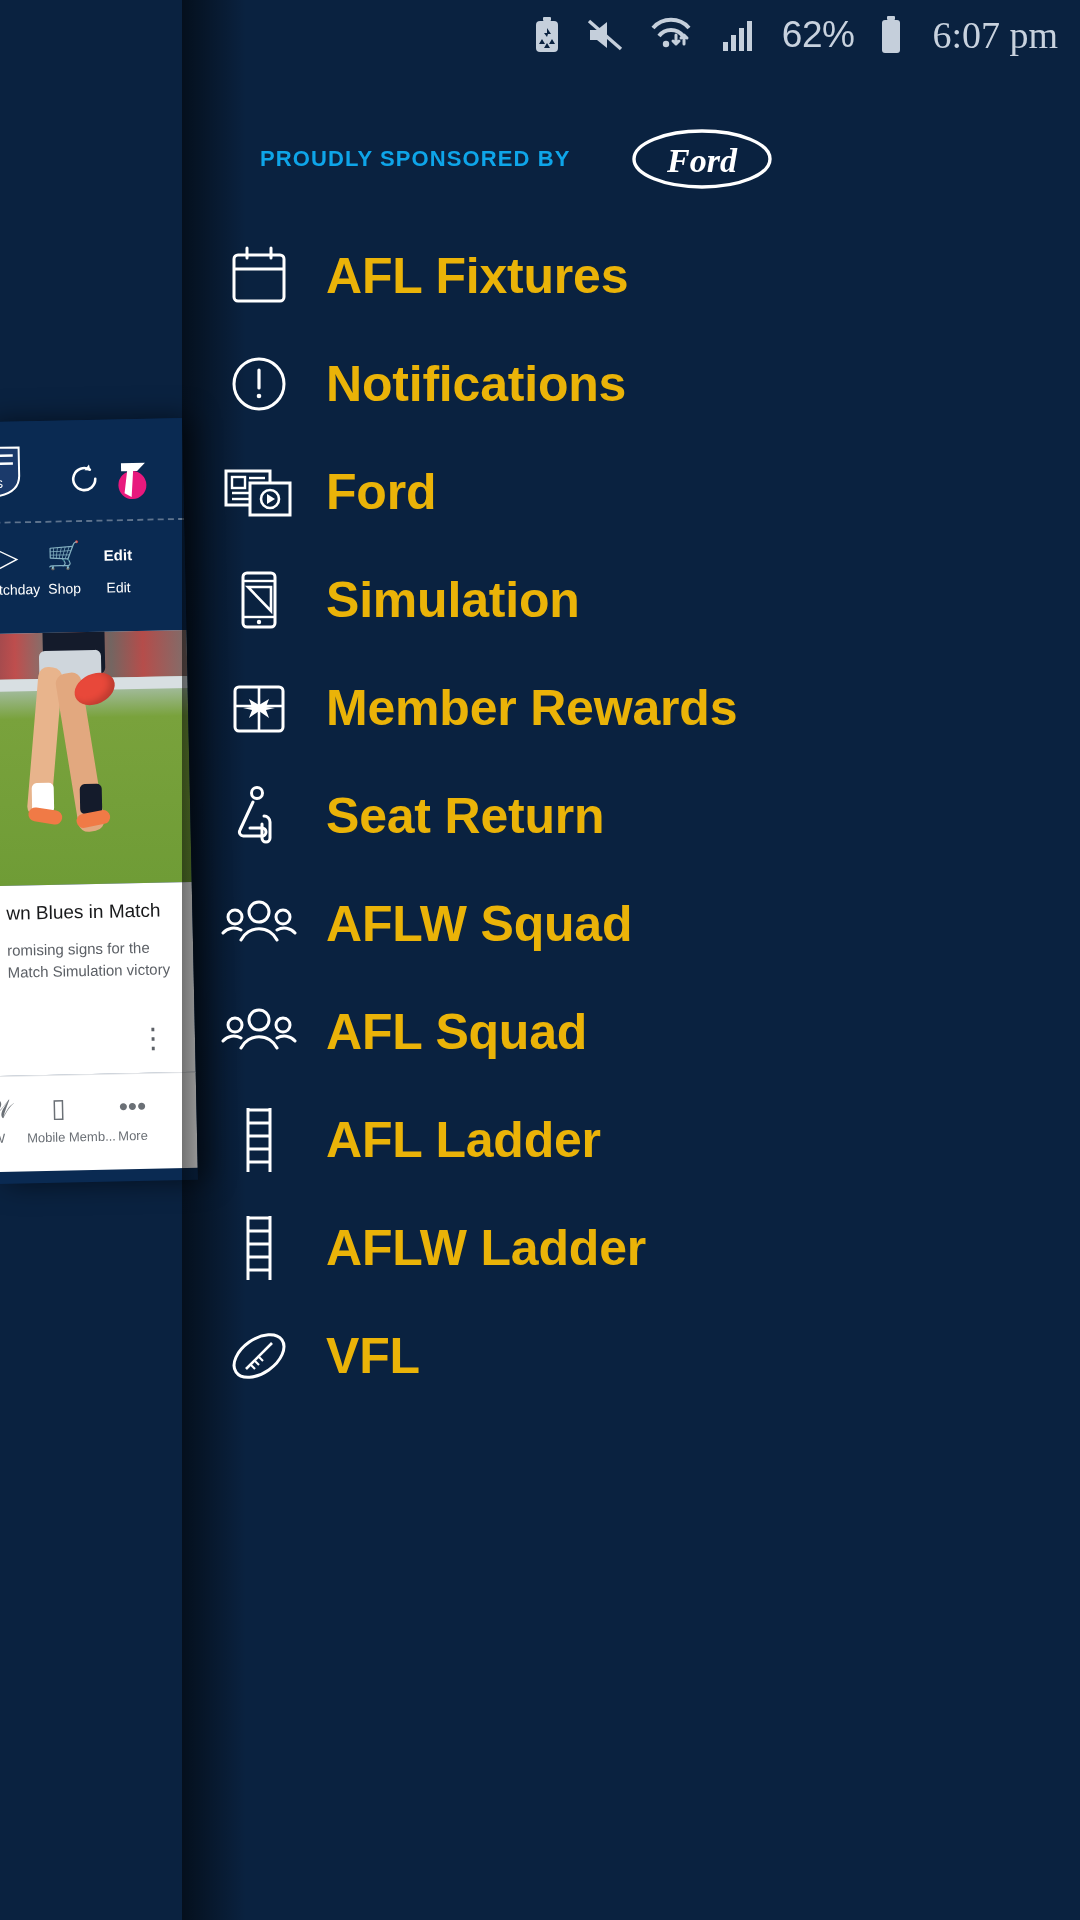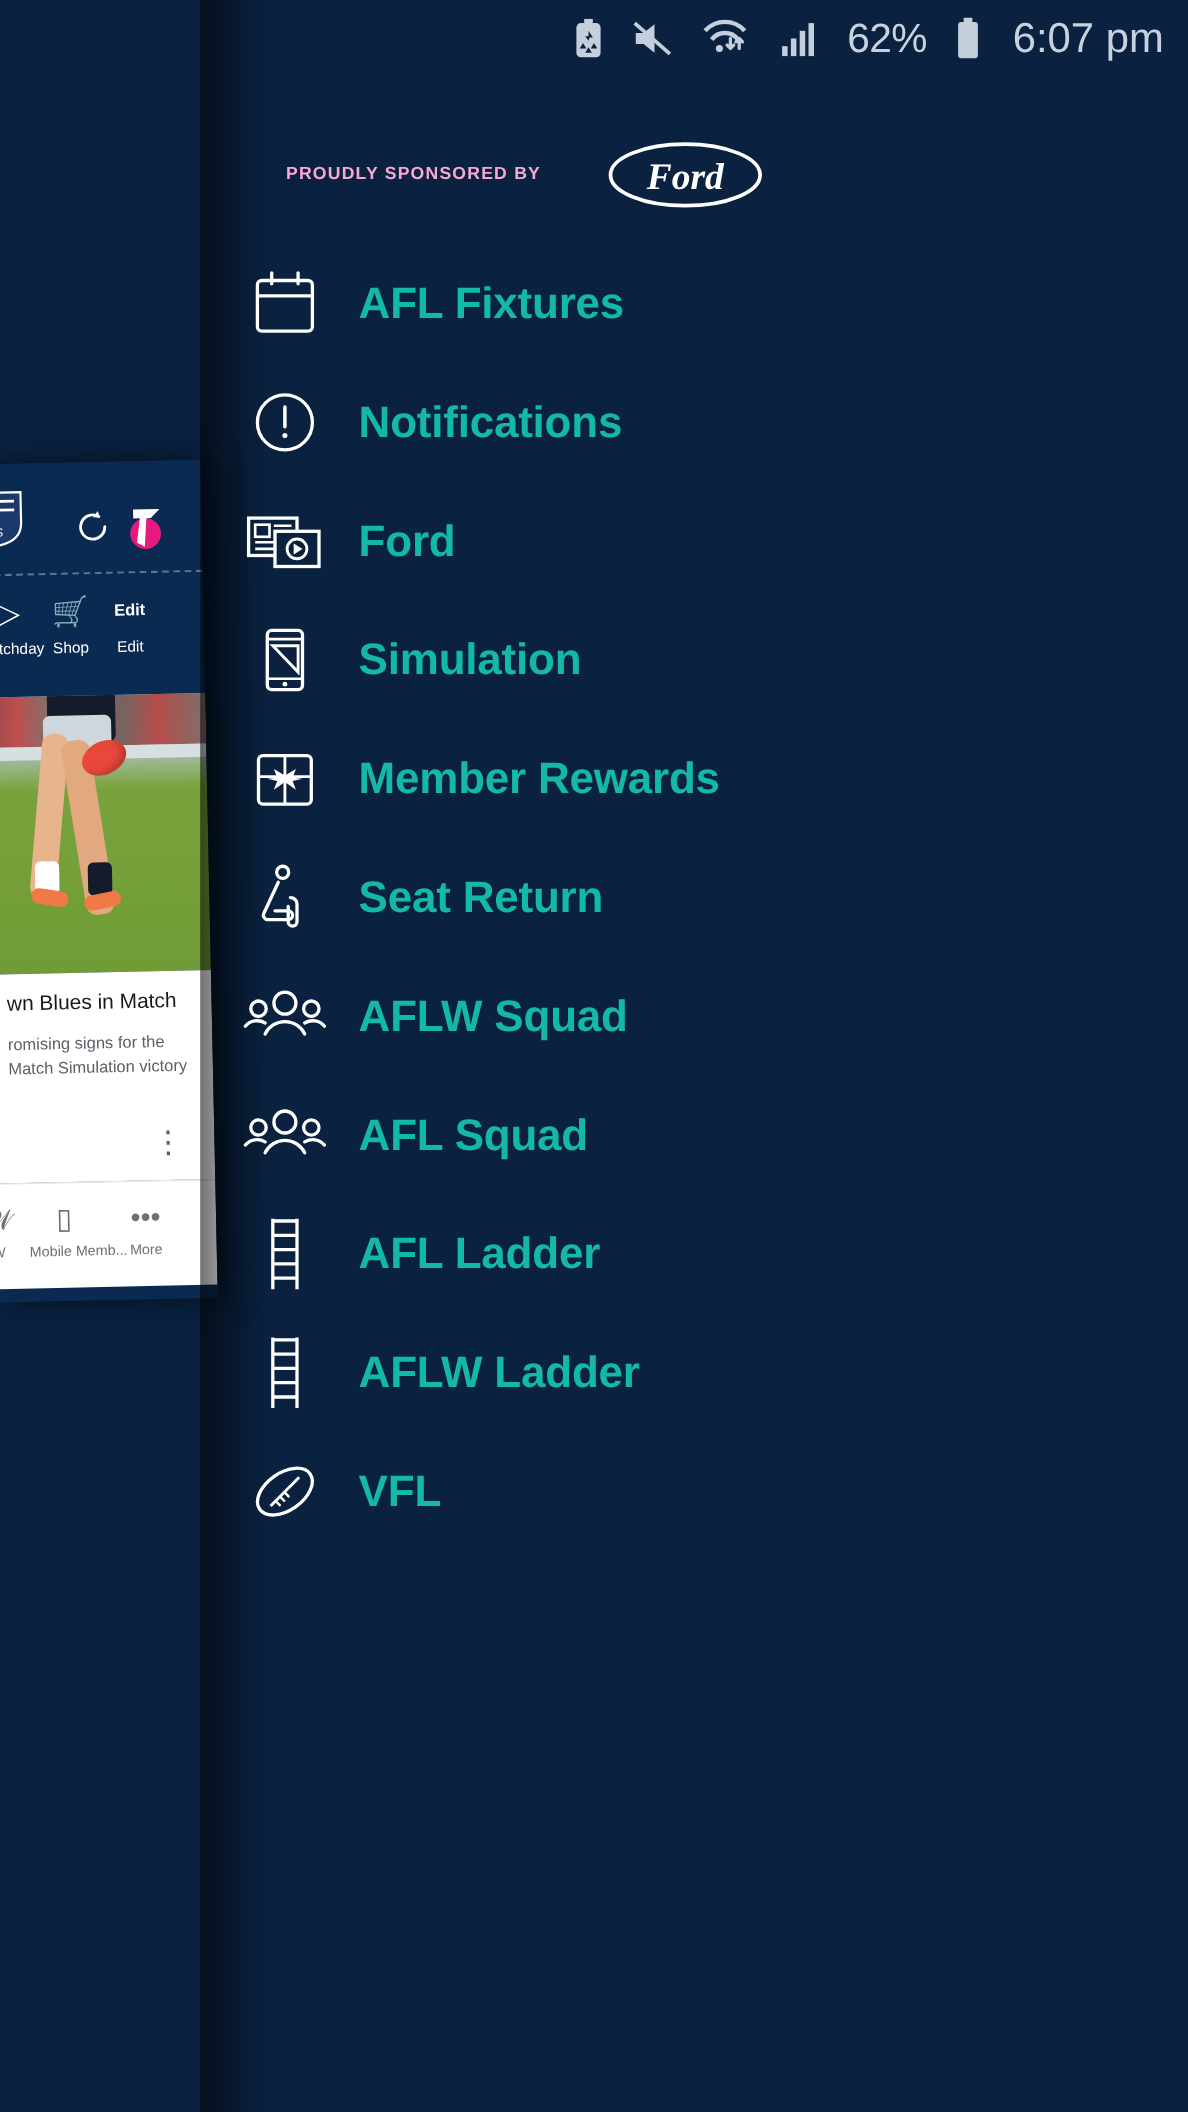--- a/index.html
+++ b/index.html
@@ -75,49 +75,49 @@
 
   
   .statusbar {
     position:absolute; left:0; top:0; width:1080px; height:70px;
     display:flex; align-items:center; justify-content:flex-end;
     padding-right:22px; gap:26px;
     color:#c5cfdb;
   }
   .statusbar .sb-ico { display:flex; align-items:center; }
   .sb-batt-pct { font-size:37px; color:#c8d2de; letter-spacing:-0.5px; }
-  .sb-time { font-size:38px; color:#c8d2de; letter-spacing:0px; margin-left:4px; }
+  .sb-time { font-size:38px; color:#c8d2de; letter-spacing:0px; margin-left:4px;font-family:Liberation Serif, serif; }
 
   
   .drawer {
     position:absolute; left:182px; top:0; width:898px; height:1920px;
     background:transparent;
   }
   .sponsor {
     position:absolute; left:78px; top:128px;
     display:flex; align-items:center; gap:60px;
   }
   .sponsor-label {
-    font-size:16px; font-weight:bold; color:#f9a8d4;
+    font-size:22px; font-weight:bold; color:#0ea5e9;
     letter-spacing:1.1px;
   }
   .ford-oval { width:142px; height:62px; }
 
   .menu { position:absolute; left:0; top:222px; width:898px; }
   .menu-item {
     position:relative; height:108px; display:flex; align-items:center;
     padding-left:36px;
   }
   .menu-icon {
     width:82px; min-width:82px; height:72px;
     display:flex; align-items:center; justify-content:center;
   }
   .menu-label {
     margin-left:26px;
-    font-size:40px; font-weight:bold; color:#14b8a6;
+    font-size:50px; font-weight:bold; color:#eab308;
     letter-spacing:-0.2px; white-space:nowrap;
   }
 </style>
 </head>
 <body>
 
 <div class="screen">
 
   <div class="bg-app">
 

